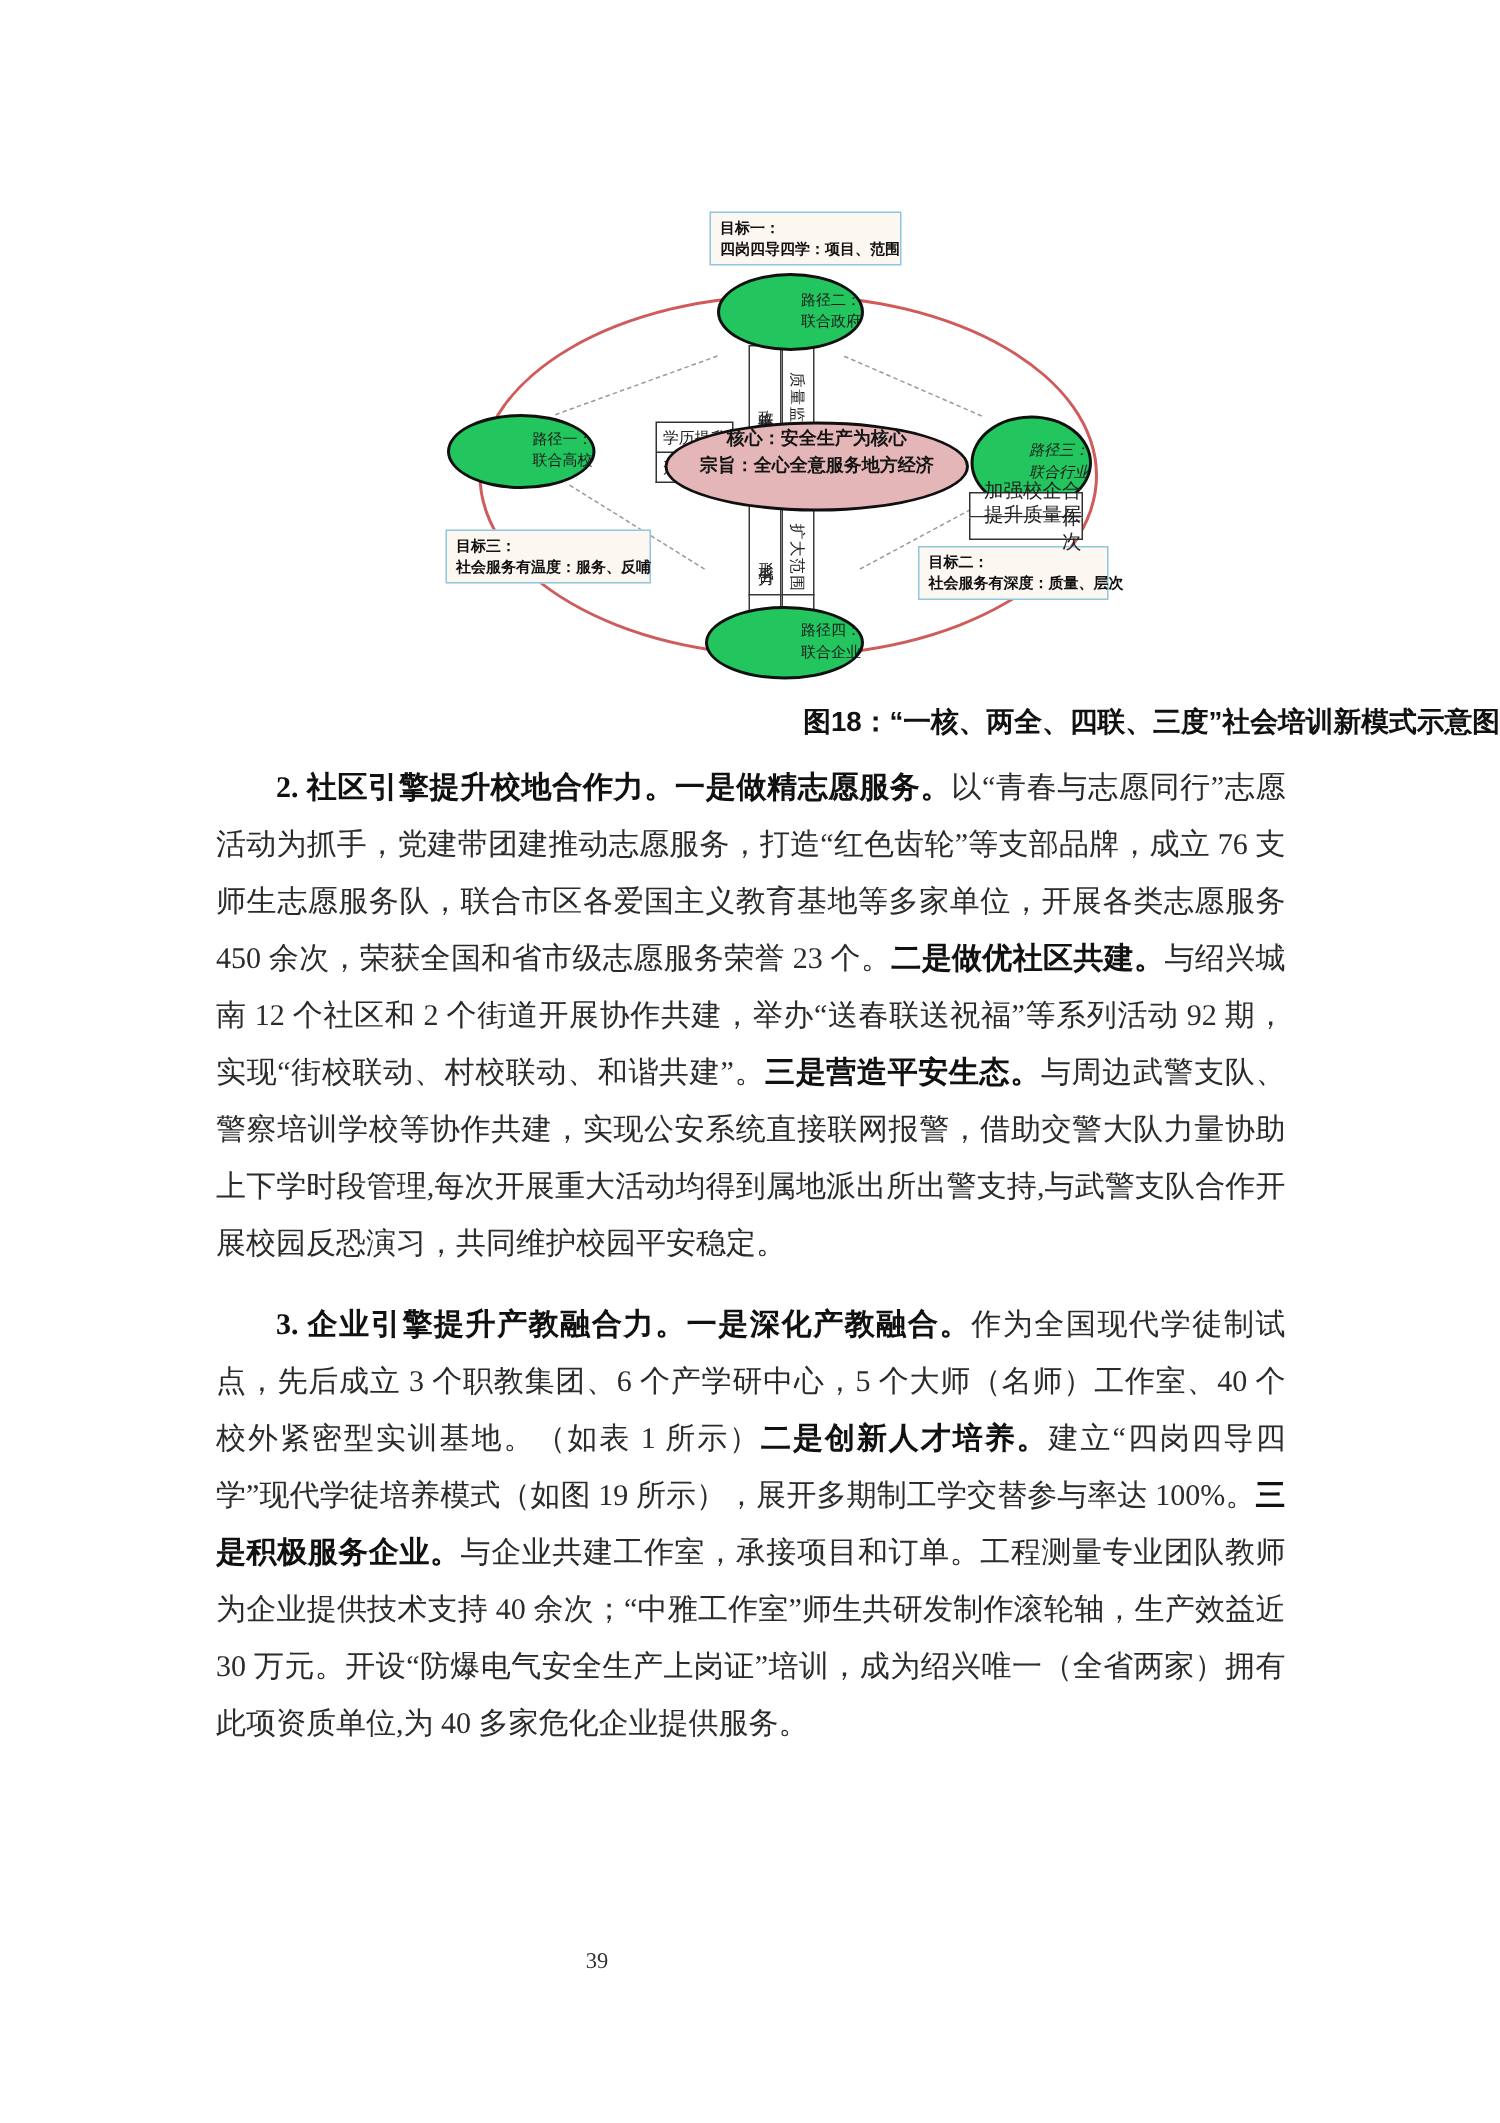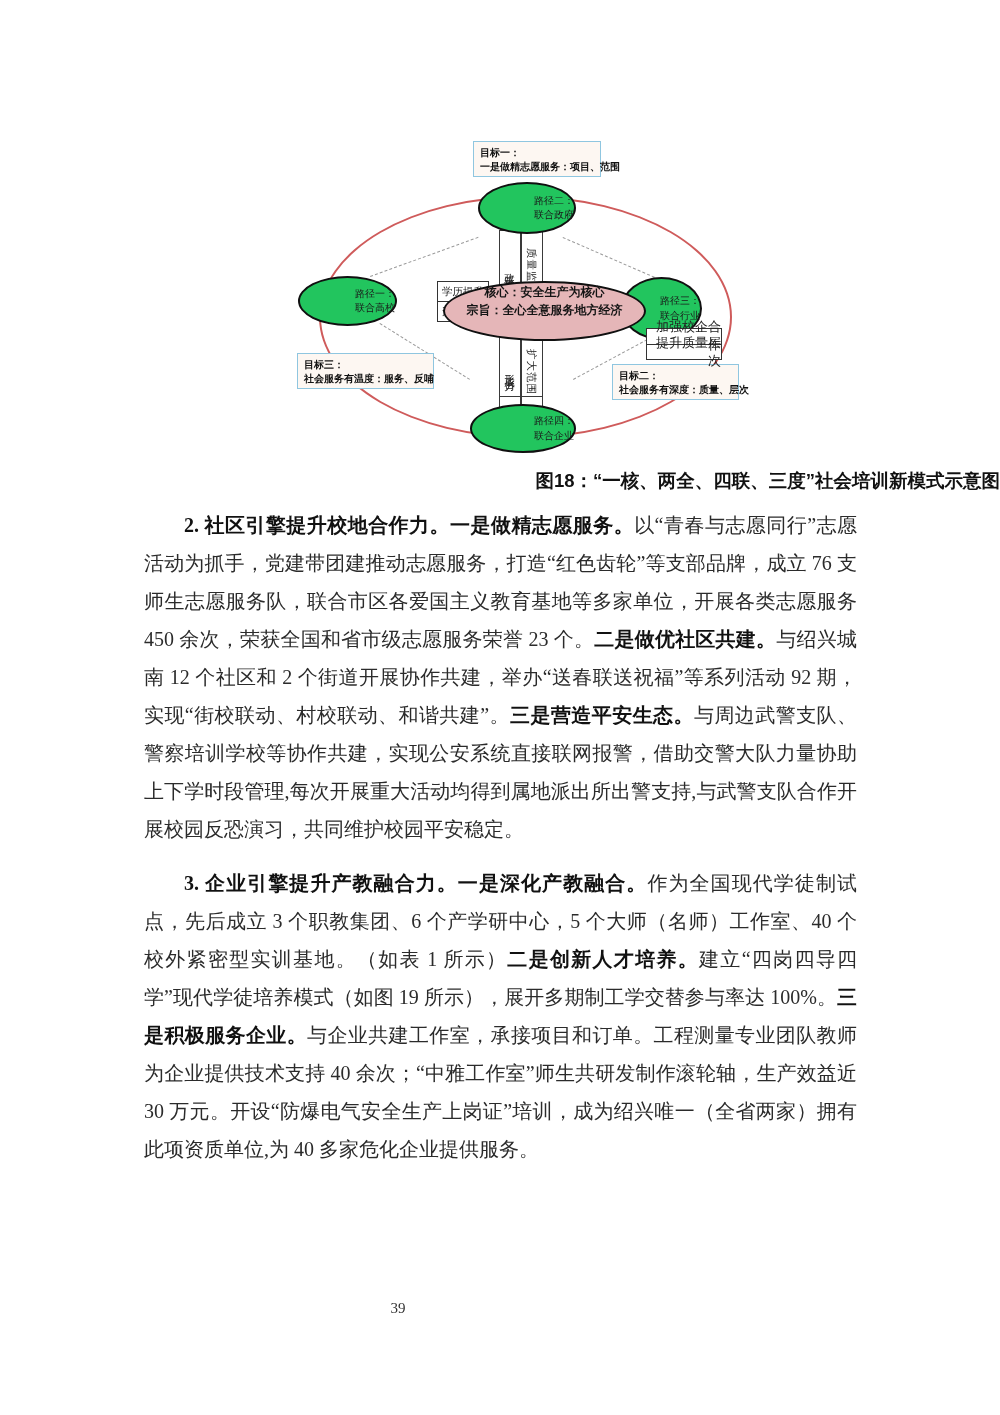--- a/index.html
+++ b/index.html
@@ -46,21 +46,21 @@
   .pb-left{left:392px;top:281px;width:52px;font-size:10.5px;z-index:5;}
   .pb-left .cell{height:19px;}
   .pb-right{left:601px;top:328px;width:76px;font-size:13px;z-index:8;}
   .pb-right .cell{height:14.5px;}
 
   .node{position:absolute;z-index:6;background:#22c55e;border:2.5px solid #101010;
         border-radius:50%;display:flex;flex-direction:column;align-items:flex-end;
         justify-content:center;font-size:10px;line-height:1.45;color:#1a1a1a;}
   .n-p1{left:298px;top:276px;width:95px;height:46px;}
   .n-p2{left:478px;top:182px;width:94px;height:48px;}
-  .n-p3{left:621px;top:277px;width:77px;height:59px;}
+  .n-p3{left:647px;top:277px;width:77px;height:59px;font-style:italic;}
   .n-p4{left:470px;top:404px;width:102px;height:45px;}
   .core{position:absolute;z-index:7;left:443px;top:281px;width:199px;height:56px;
         background:var(--core-fill,#e5b6b8);border:2.5px solid #101010;border-radius:50%;
         display:flex;flex-direction:column;align-items:center;
         font-weight:bold;font-size:12px;line-height:1.5;color:#141414;}
 
   
   .caption{position:absolute;left:0;top:468px;width:1000px;text-align:right;
            font-family:"Liberation Sans", sans-serif;font-weight:bold;font-size:18.5px;
            color:#111;}
@@ -88,21 +88,21 @@
     <div class="vcol vcol-l"></div>
     <div class="vcol vcol-r"></div>
     <div class="vdivider"></div>
     <div class="vert v-tl">政策支持</div>
     <div class="vert v-tr sideways">质量监管</div>
     <div class="vert v-bl">形成合力</div>
     <div class="vert v-br sideways">扩大范围</div>
 
     <div class="goal g1">
       <div>目标一：</div>
-      <div>一是做精志愿服务：项目、范围</div>
+      <div>四岗四导四学：项目、范围</div>
     </div>
     <div class="goal g2">
       <div>目标二：</div>
       <div>社会服务有深度：质量、层次</div>
     </div>
     <div class="goal g3">
       <div>目标三：</div>
       <div>社会服务有温度：服务、反哺</div>
     </div>
 

